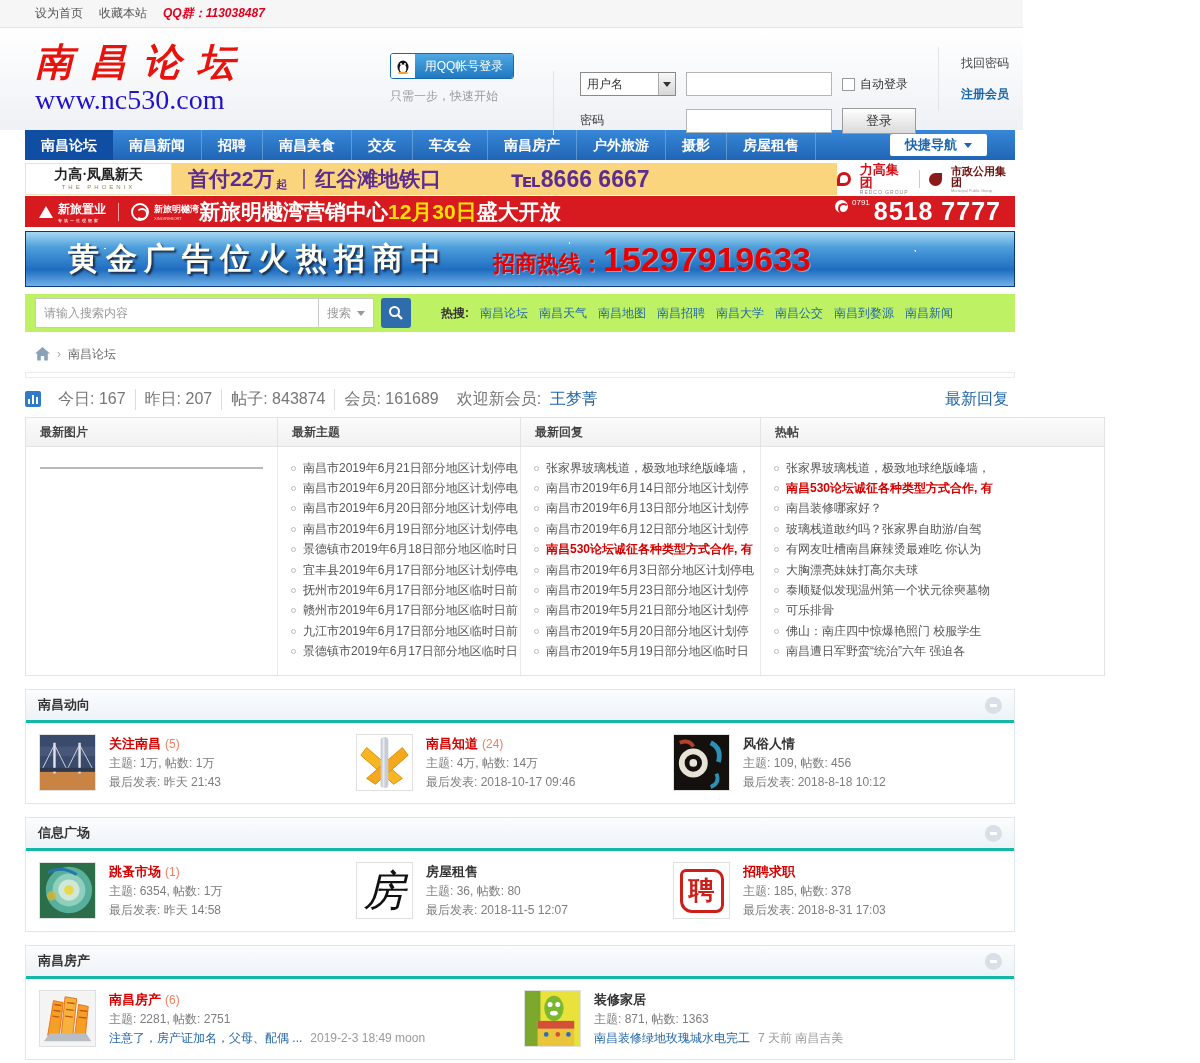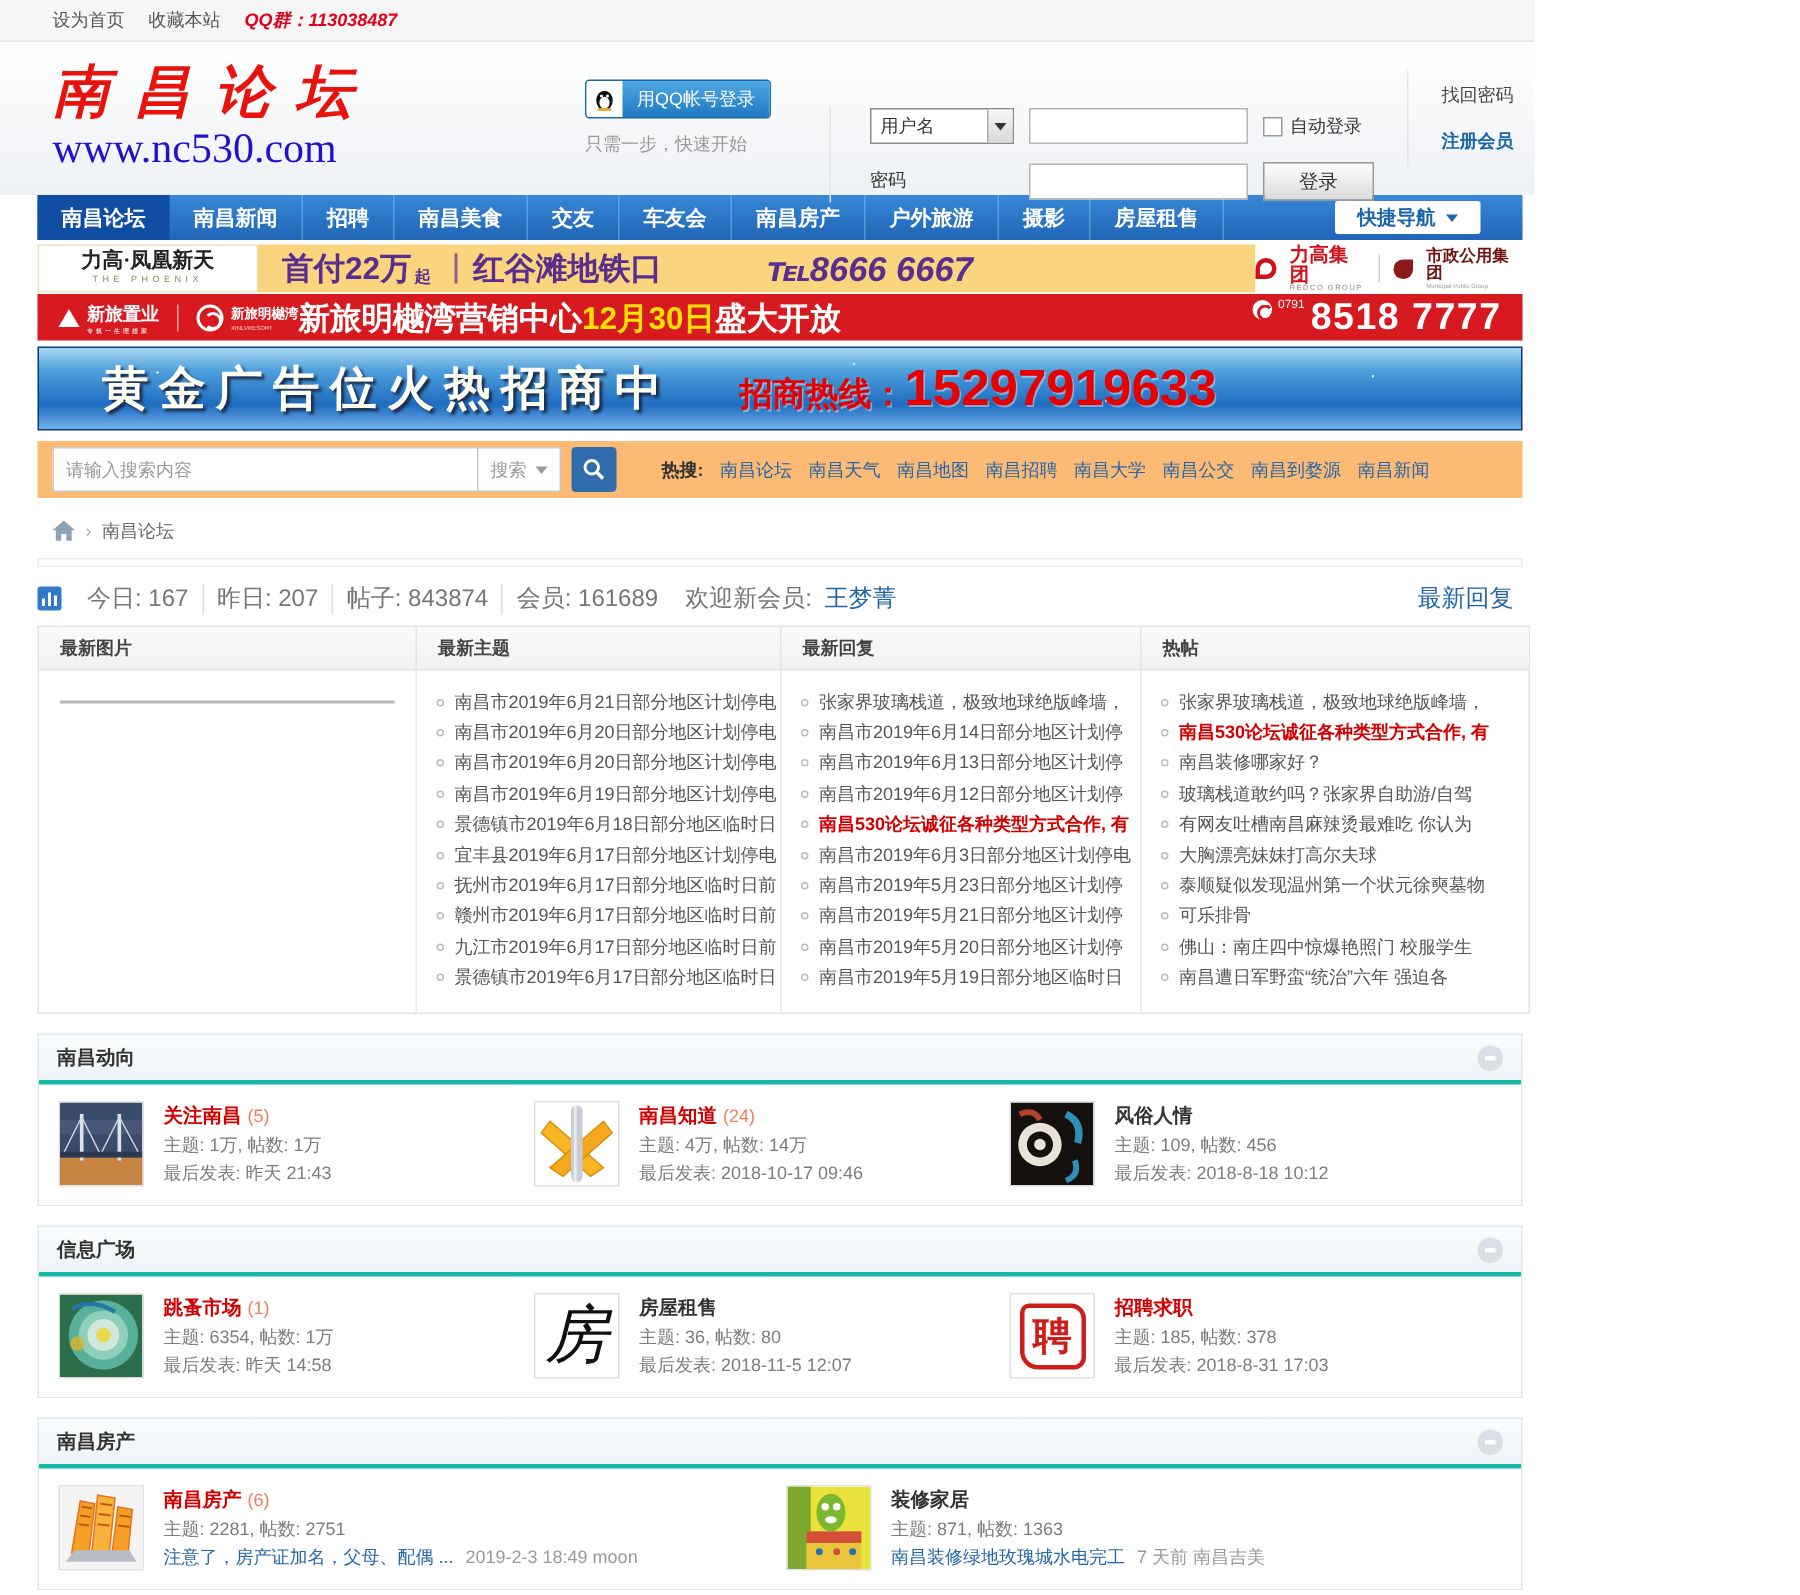--- a/index.html
+++ b/index.html
@@ -45,21 +45,21 @@
   .bannerwrap { margin-left:25px; width:990px; }
   .banner1 { margin-top:3px; height:32px; display:flex; }
   .b1-left { width:147px; background:#fff; border:1px solid #f0e2bb; display:flex; flex-direction:column; align-items:center; justify-content:center; line-height:1; }
   .b1-brand { font-size:14px; font-weight:bold; color:#222; font-family:"Liberation Serif",serif; }
   .b1-sub { font-size:6px; color:#9a8450; letter-spacing:3px; margin-top:2px; }
   .b1-mid { flex:1; background:#fbd47e; display:flex; align-items:center; padding:0 16px; color:#5b2d8e; white-space:nowrap; }
   .b1-t1 { font-size:21px; font-weight:bold; }
   .b1-sup { font-size:11px; font-weight:bold; align-self:flex-end; margin:0 6px 3px 2px; }
   .b1-div { width:2px; height:20px; background:#5b2d8e; margin:0 10px; opacity:.7; }
   .b1-t2 { font-size:21px; font-weight:bold; }
-  .b1-phone { font-size:23px; font-weight:bold; margin-left:70px;font-style:italic; }
+  .b1-phone { font-size:23px; font-weight:bold; margin-left:70px; }
   .b1-right { width:178px; background:#fff; display:flex; align-items:center; justify-content:center; gap:9px; line-height:1; }
   .redco-ic { width:14px; height:14px; border:3px solid #d0121b; border-radius:50% 50% 50% 0; }
   .redco-tx b { display:block; color:#d0121b; font-size:13px; }
   .redco-tx i { display:block; font-style:normal; color:#888; font-size:5px; letter-spacing:1px; margin-top:1px; }
   .b1r-div { width:1px; height:18px; background:#ccc; }
   .mpg-ic { width:13px; height:13px; background:#8b1a1a; border-radius:50% 0 50% 50%; }
   .mpg-tx b { display:block; color:#6e1512; font-size:11px; font-family:"Liberation Serif",serif; }
   .mpg-tx i { display:block; font-style:normal; color:#999; font-size:4px; margin-top:1px; }
 
   .banner2 { margin-top:1px; height:31px; background:#d71920; display:flex; align-items:center; padding:0 14px; color:#fff; white-space:nowrap; }
@@ -87,21 +87,21 @@
       radial-gradient(circle 2px at 30% 75%, rgba(255,200,220,.8) 40%, transparent 41%),
       radial-gradient(circle 2px at 55% 20%, rgba(255,255,255,.8) 40%, transparent 41%),
       radial-gradient(circle 2px at 72% 65%, rgba(255,210,230,.8) 40%, transparent 41%),
       radial-gradient(circle 2px at 90% 35%, rgba(255,255,255,.8) 40%, transparent 41%); }
   .b3-t1 { margin-left:42px; font-size:31px; font-weight:bold; color:#fffef2; letter-spacing:7px; font-family:"Liberation Serif",serif; text-shadow:2px 2px 2px #1a2b4a; position:relative; }
   .b3-hot { margin-left:45px; position:relative; display:flex; align-items:baseline; }
   .b3-hotlabel { color:#e60000; font-size:22px; font-weight:bold; font-family:"Liberation Serif",serif; text-shadow:1px 1px 0 rgba(255,255,255,.4); }
   .b3-hotnum { color:#e60000; font-size:34px; font-weight:bold; text-shadow:1px 1px 0 rgba(255,255,255,.4); }
 
   
-  .searchbar { margin:7px 0 0 25px; width:990px; height:38px; background:#fdba74; display:flex; align-items:center; }
+  .searchbar { margin:7px 0 0 25px; width:990px; height:38px; background:#bef264; display:flex; align-items:center; }
   .search-input { margin-left:10px; width:283px; height:30px; background:#fff; border:1px solid #c9c9c9; border-right:none; padding:0 8px; font-size:12px; color:#555; }
   .search-input::placeholder { color:#999; }
   .search-drop { width:56px; height:30px; background:#fff; border:1px solid #c9c9c9; color:#999; font-size:12px; display:flex; align-items:center; justify-content:center; gap:6px; cursor:pointer; }
   .tri-gray { width:0; height:0; border-left:4px solid transparent; border-right:4px solid transparent; border-top:5px solid #999; }
   .search-btn { width:30px; height:30px; background:#2e6cab; margin-left:7px; border-radius:3px; display:flex; align-items:center; justify-content:center; cursor:pointer; }
   .hotwrap { margin-left:30px; font-size:12px; display:flex; align-items:center; gap:11px; white-space:nowrap; }
   .hot-label { font-weight:bold; color:#333; }
   .hotwrap a { color:#2366a8; }
 
   
@@ -112,21 +112,21 @@
   .statsbar { margin:9px 0 0 25px; width:990px; height:24px; display:flex; align-items:center; font-size:16px; color:#777; }
   .chart-ic { width:16px; height:16px; background:#2f7bc8; border-radius:2px; margin-right:8px; display:flex; align-items:flex-end; justify-content:center; gap:2px; padding:3px 3px; }
   .chart-ic i { display:block; width:2px; background:#fff; }
   .stat-item { padding:0 9px; border-right:1px solid #ddd; white-space:nowrap; }
   .stat-item:last-of-type { border-right:none; }
   .stat-item b { font-weight:normal; color:#777; }
   .member-link { color:#2366a8; margin-left:4px; }
   .latest-reply { margin-left:auto; margin-right:6px; color:#2366a8; }
 
   
-  .board { margin:6px 0 11px 25px; width:995px; border:1px solid #e3e3e3; background:#fff; }
+  .board { margin:6px 0 11px 25px; width:1080px; border:1px solid #e3e3e3; background:#fff; }
   .board-head { display:flex; height:29px; background:linear-gradient(#fbfbfb,#f1f1f1); border-bottom:1px solid #e3e3e3; }
   .bh, .bcol { width:243px; }
   .bh:first-child, .bcol:first-child { width:252px; }
   .bh:nth-child(3), .bcol:nth-child(3) { width:240px; }
   .bh:last-child, .bcol:last-child { width:253px; }
   .bh { font-size:12px; font-weight:bold; color:#444; display:flex; align-items:center; padding-left:14px; border-right:1px solid #e3e3e3; }
   .bh:last-child { border-right:none; }
   .board-body { display:flex; height:228px; }
   .bcol { padding:11px 0; border-right:1px solid #e9e9e9; overflow:hidden; }
   .bcol:last-child { border-right:none; }

